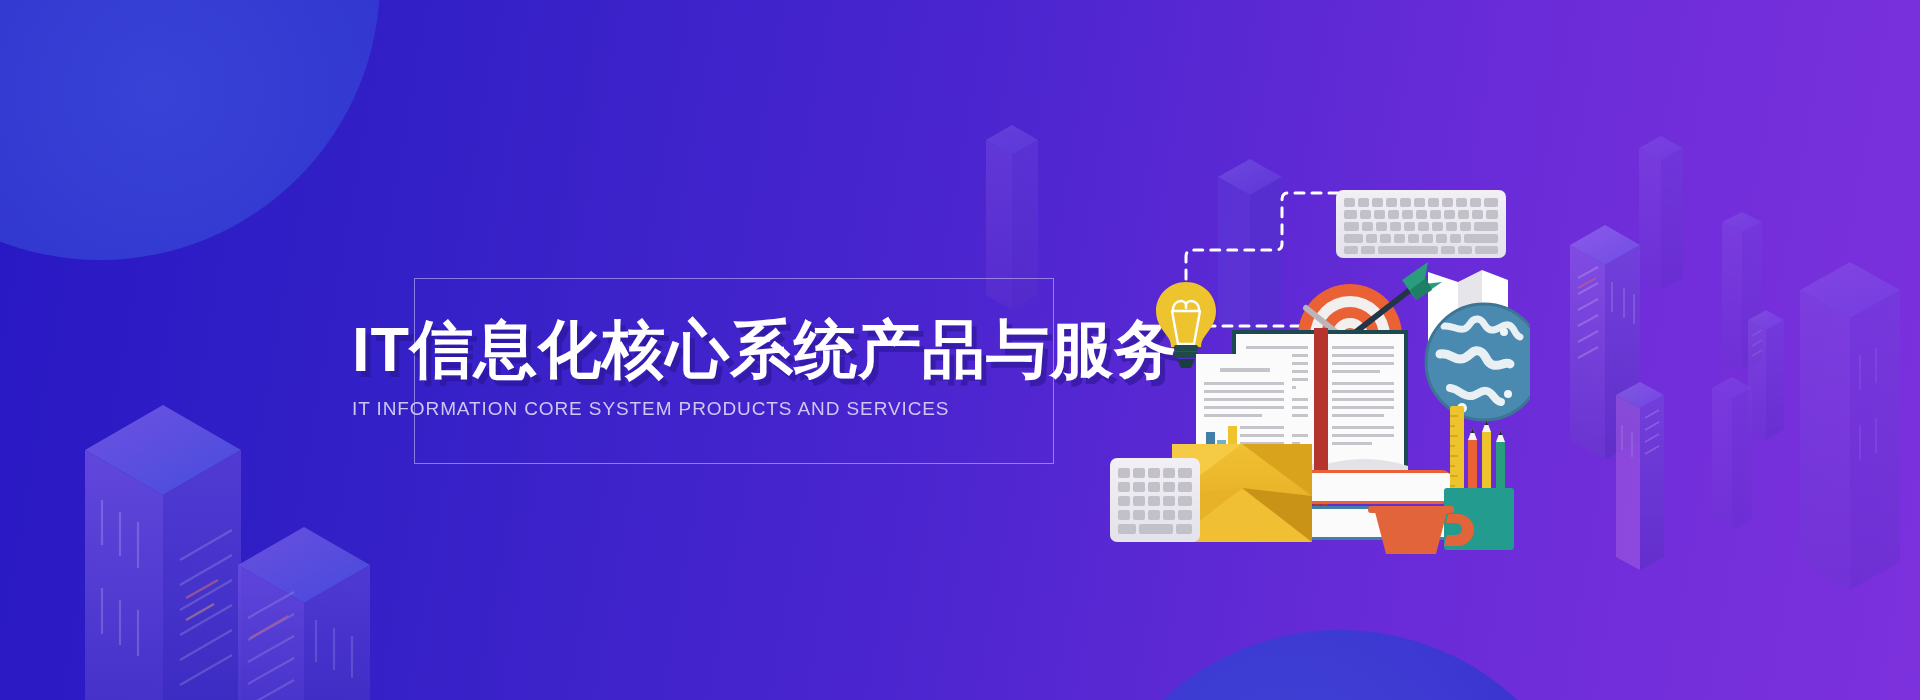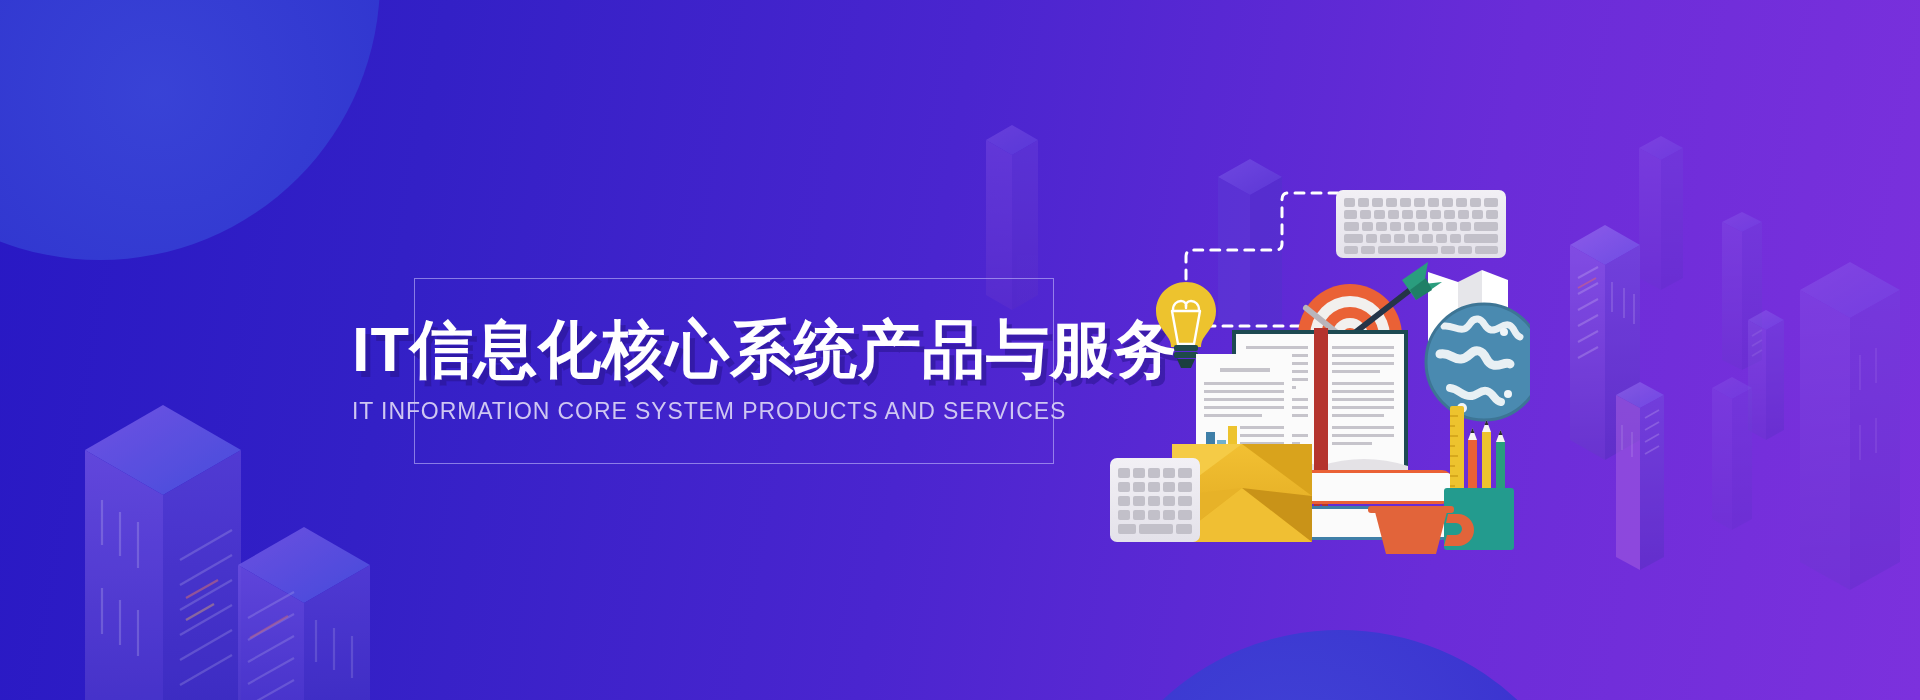--- a/index.html
+++ b/index.html
@@ -36,21 +36,21 @@
     border:1px solid rgba(205,200,255,.55);
   }
   #title-wrap { position:absolute; left:352px; top:318px; width:760px; }
   #main-title {
     font-size:63px; font-weight:700; color:#ffffff; letter-spacing:1px;
     line-height:1; white-space:nowrap;
     text-shadow:5px 6px 0 rgba(40,20,140,.55);
   }
   #sub-title {
     margin-top:17px;
-    font-size:23px; font-weight:400; color:#cfc7f2;
+    font-size:19px; font-weight:400; color:#cfc7f2;
     letter-spacing:.9px; white-space:nowrap;
   }
 
   
   #illustration { position:absolute; left:1110px; top:140px; width:420px; height:430px; }
   #illustration svg { display:block; }
 </style>
 </head>
 <body>
 

